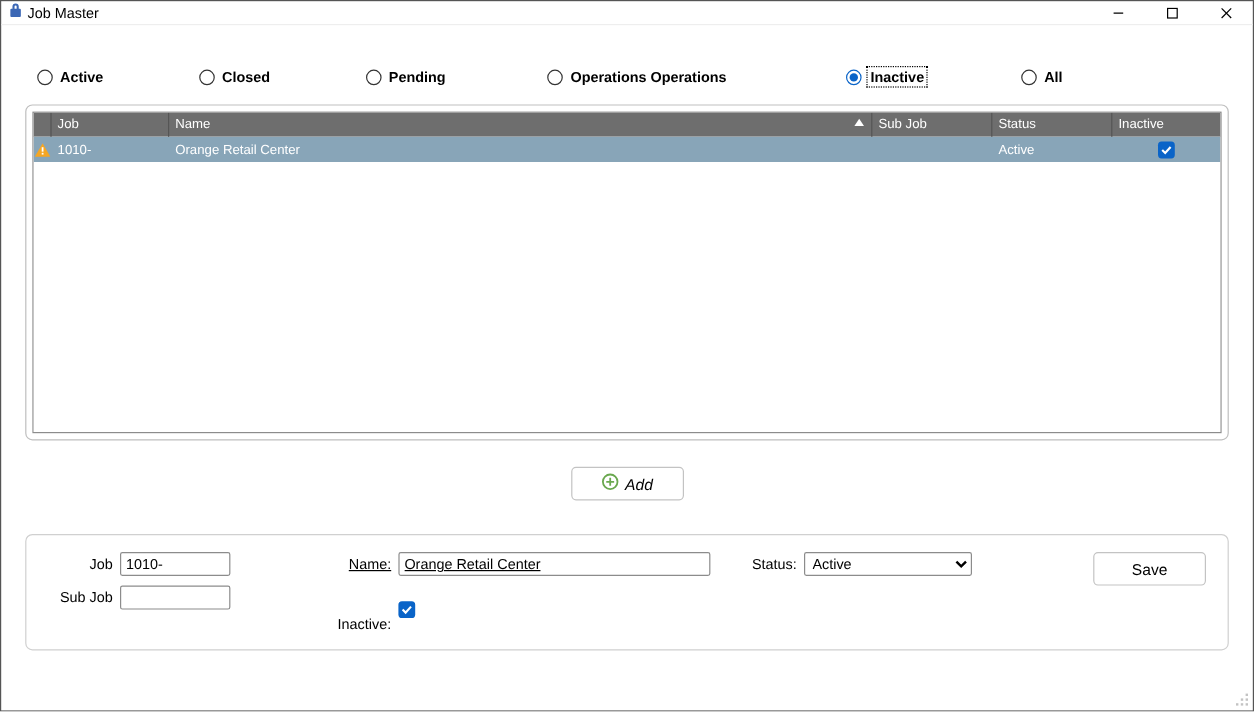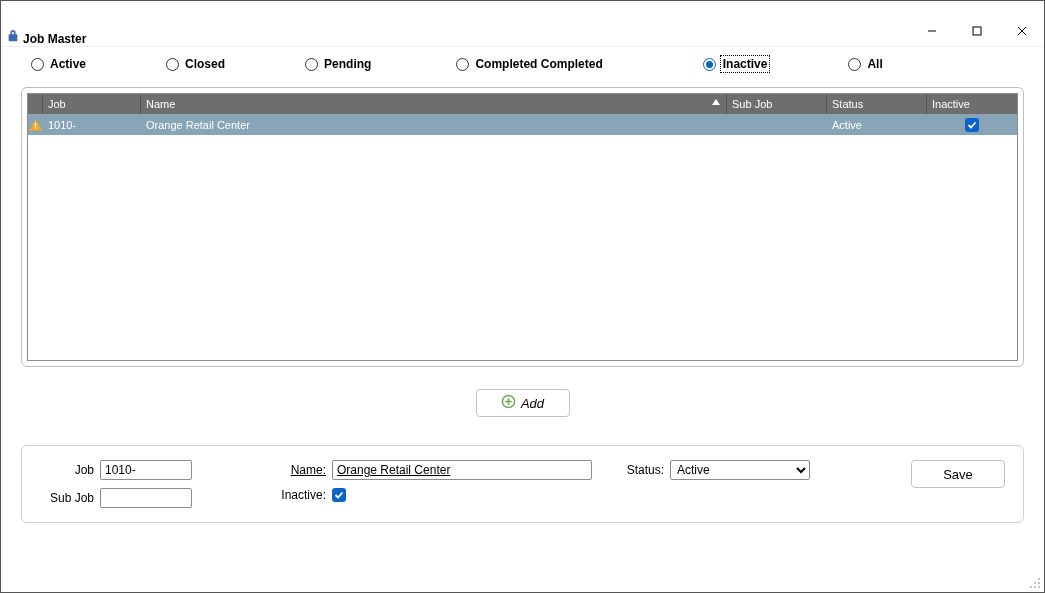--- a/index.html
+++ b/index.html
@@ -1,19 +1,19 @@
 <!DOCTYPE html>
 <html><head>
 <meta charset="utf-8">
 <style>
   * { box-sizing: border-box; }
   html, body { margin:0; padding:0; font-family: "Segoe UI", Arial, sans-serif; font-size:12px; background:#fff; }
   .window { width:1045px; height:593px; border:1px solid #555; position:relative; }
   
-  .titlebar { height:46px; display:flex; align-items:flex-end; padding:0 0 0 6px; border-bottom:1px solid #eee;font-weight:bold;}
+  .titlebar { height:20px; display:flex; align-items:center; padding:0 0 0 6px; border-bottom:1px solid #eee;}
   .titlebar .title { padding-left:4px; font-size:12px; color:#000; }
   .titlebar .win-controls { margin-left:auto; display:flex; }
   .titlebar .win-btn { width:45px; height:30px; display:flex; align-items:center; justify-content:center; }
   .titlebar .win-btn svg { pointer-events:none; }
   
   .content { position:absolute; top:30px; left:0; right:0; bottom:0; padding:0; }
   
   .filter-bar { display:flex; align-items:center; padding:26px 20px 10px 30px; gap:0; }
   .radio { display:flex; align-items:center; font-weight:bold; font-size:12px; color:#000; cursor:pointer; white-space:nowrap; }
   .radio .r-circle { width:13px; height:13px; border:1px solid #333; border-radius:50%; margin-right:6px; display:inline-flex; align-items:center; justify-content:center; background:#fff;}
@@ -111,21 +111,21 @@
           <span class="lbl">Closed</span>
         </div>
       <div class="rsp2"></div>
       <div class="radio">
           <span class="r-circle"></span>
           <span class="lbl">Pending</span>
         </div>
       <div class="rsp3"></div>
       <div class="radio">
           <span class="r-circle"></span>
-          <span class="lbl">Completed Completed</span>
+          <span class="lbl">Operations Operations</span>
         </div>
       <div class="rsp4"></div>
       <div class="radio selected focus-rect">
           <span class="r-circle"></span>
           <span class="lbl">Inactive</span>
         </div>
       <div class="rsp5"></div>
       <div class="radio">
           <span class="r-circle"></span>
           <span class="lbl">All</span>
@@ -194,21 +194,21 @@
             <span class="lbl-right" style="width:60px;">Sub Job</span>
             <input class="inp" style="width: 92px;" value="">
           </div>
         </div>
         <div class="col2">
           <div class="fr" style="margin-bottom:8px;text-decoration:underline;">
             <span class="lbl-right" style="width:54px;">Name:</span>
             <input class="inp" style="width: 260px;" value="Orange Retail Center">
           </div>
           <div class="fr">
-            <span class="lbl-right" style="width:54px;">Inactive:</span>
+            <span class="lbl-right" style="width:54px;margin-top:25px;">Inactive:</span>
             <span class="inline-chk">
               <svg width="10" height="10" viewBox="0 0 10 10">
                   <polyline points="1.5,5 4,7.5 8.5,2.5" fill="none" stroke="#fff" stroke-width="1.8"></polyline>
                 </svg>
             </span>
           </div>
         </div>
         <div class="col3">
           <div class="fr">
             <span class="lbl-right" style="width:54px;">Status:</span>

